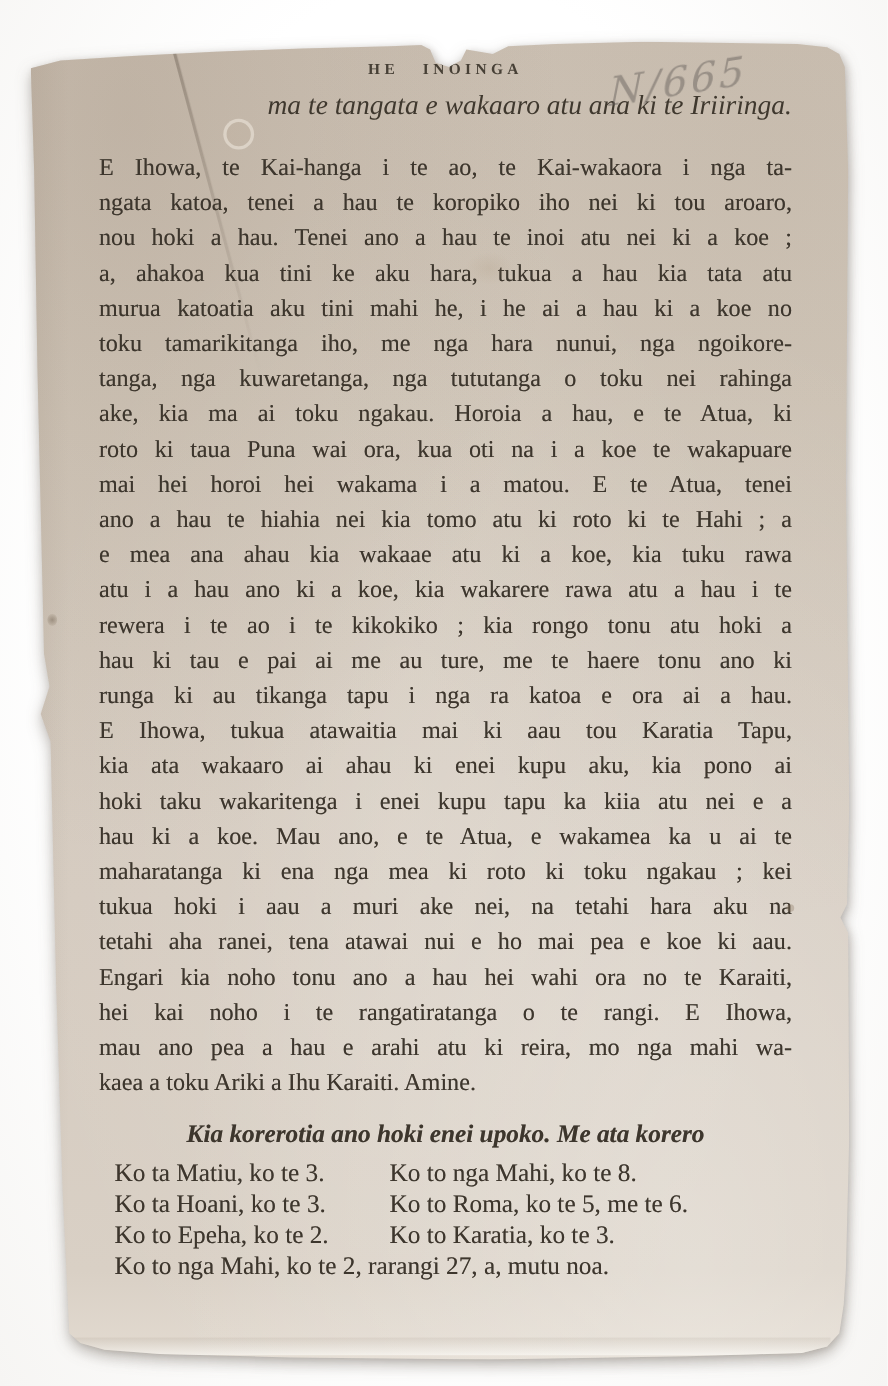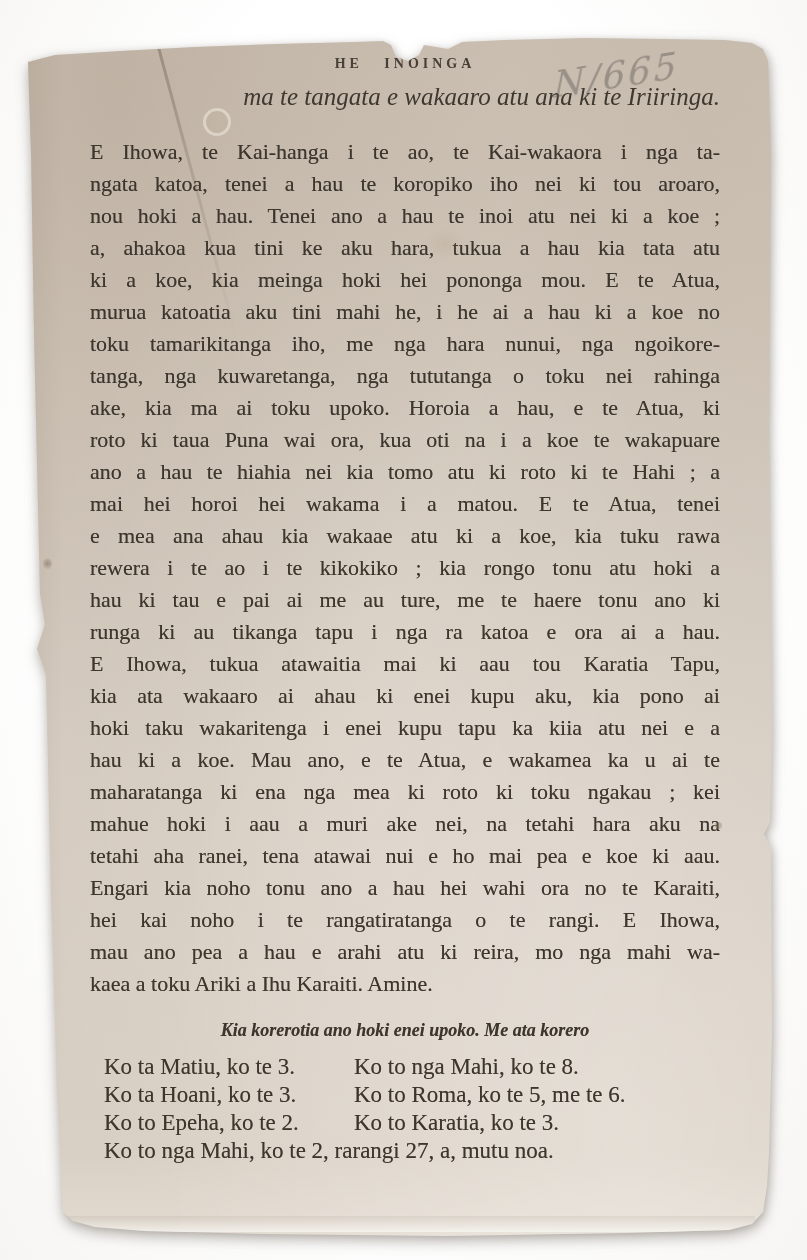--- a/index.html
+++ b/index.html
@@ -82,21 +82,21 @@
     white-space: nowrap;
   }
   .prayer .line.last {
     text-align-last: left;
   }
   .note {
     margin-top: 16px;
     text-align: center;
     font-style: italic;
     font-weight: 600;
-    font-size: 18px;
+    font-size: 23px;
     line-height: 29px;
     color: #3d362d;
     text-shadow: 0 0 0.5px rgba(61,54,45,0.5);
   }
   .readings {
     margin-top: 8px;
     padding-left: 14px;
     font-size: 23px;
     line-height: 28px;
     text-shadow: 0 0 0.5px rgba(61,54,45,0.5);
@@ -189,38 +189,38 @@
       <div class="pencil">N/665</div>
 
       <div class="title">HE INOINGA</div>
       <div class="subtitle">ma te tangata e wakaaro atu ana ki te Iriiringa.</div>
 
       <div class="prayer">
           <div class="line">E Ihowa, te Kai-hanga i te ao, te Kai-wakaora i nga ta-</div>
           <div class="line">ngata katoa, tenei a hau te koropiko iho nei ki tou aroaro,</div>
           <div class="line">nou hoki a hau.  Tenei ano a hau te inoi atu nei ki a koe ;</div>
           <div class="line">a, ahakoa kua tini ke aku hara, tukua a hau kia tata atu</div>
-          <div class="line">ki a koe, kia meinga hoki hei pononga mou.  E te Atua,</div>
           <div class="line">murua katoatia aku tini mahi he, i he ai a hau ki a koe no</div>
           <div class="line">toku tamarikitanga iho, me nga hara nunui, nga ngoikore-</div>
           <div class="line">tanga, nga kuwaretanga, nga tututanga o toku nei rahinga</div>
-          <div class="line">ake, kia ma ai toku upoko.  Horoia a hau, e te Atua, ki</div>
+          <div class="line">ake, kia ma ai toku ngakau.  Horoia a hau, e te Atua, ki</div>
           <div class="line">roto ki taua Puna wai ora, kua oti na i a koe te wakapuare</div>
+          <div class="line">mai hei horoi hei wakama i a matou.  E te Atua, tenei</div>
           <div class="line">ano a hau te hiahia nei kia tomo atu ki roto ki te Hahi ;  a</div>
-          <div class="line">mai hei horoi hei wakama i a matou.  E te Atua, tenei</div>
           <div class="line">e mea ana ahau kia wakaae atu ki a koe, kia tuku rawa</div>
+          <div class="line">atu i a hau ano ki a koe, kia wakarere rawa atu a hau i te</div>
           <div class="line">rewera i te ao i te kikokiko ;  kia rongo tonu atu hoki a</div>
           <div class="line">hau ki tau e pai ai me au ture, me te haere tonu ano ki</div>
           <div class="line">runga ki au tikanga tapu i nga ra katoa e ora ai a hau.</div>
           <div class="line">E Ihowa, tukua atawaitia mai ki aau tou Karatia Tapu,</div>
           <div class="line">kia ata wakaaro ai ahau ki enei kupu aku, kia pono ai</div>
           <div class="line">hoki taku wakaritenga i enei kupu tapu ka kiia atu nei e a</div>
           <div class="line">hau ki a koe.  Mau ano, e te Atua, e wakamea ka u ai te</div>
           <div class="line">maharatanga ki ena nga mea ki roto ki toku ngakau ;  kei</div>
-          <div class="line">mahue hoki i aau a muri ake nei, na tetahi hara aku na</div>
+          <div class="line">tukua hoki i aau a muri ake nei, na tetahi hara aku na</div>
           <div class="line">tetahi aha ranei, tena atawai nui e ho mai pea e koe ki aau.</div>
           <div class="line">Engari kia noho tonu ano a hau hei wahi ora no te Karaiti,</div>
           <div class="line">hei kai noho i te rangatiratanga o te rangi.  E Ihowa,</div>
           <div class="line">mau ano pea a hau e arahi atu ki reira, mo nga mahi wa-</div>
           <div class="line last">kaea a toku Ariki a Ihu Karaiti.   Amine.</div>
         </div>
 
       <div class="note">
           <div>Kia korerotia ano hoki enei upoko.   Me ata korero</div>
         </div>

